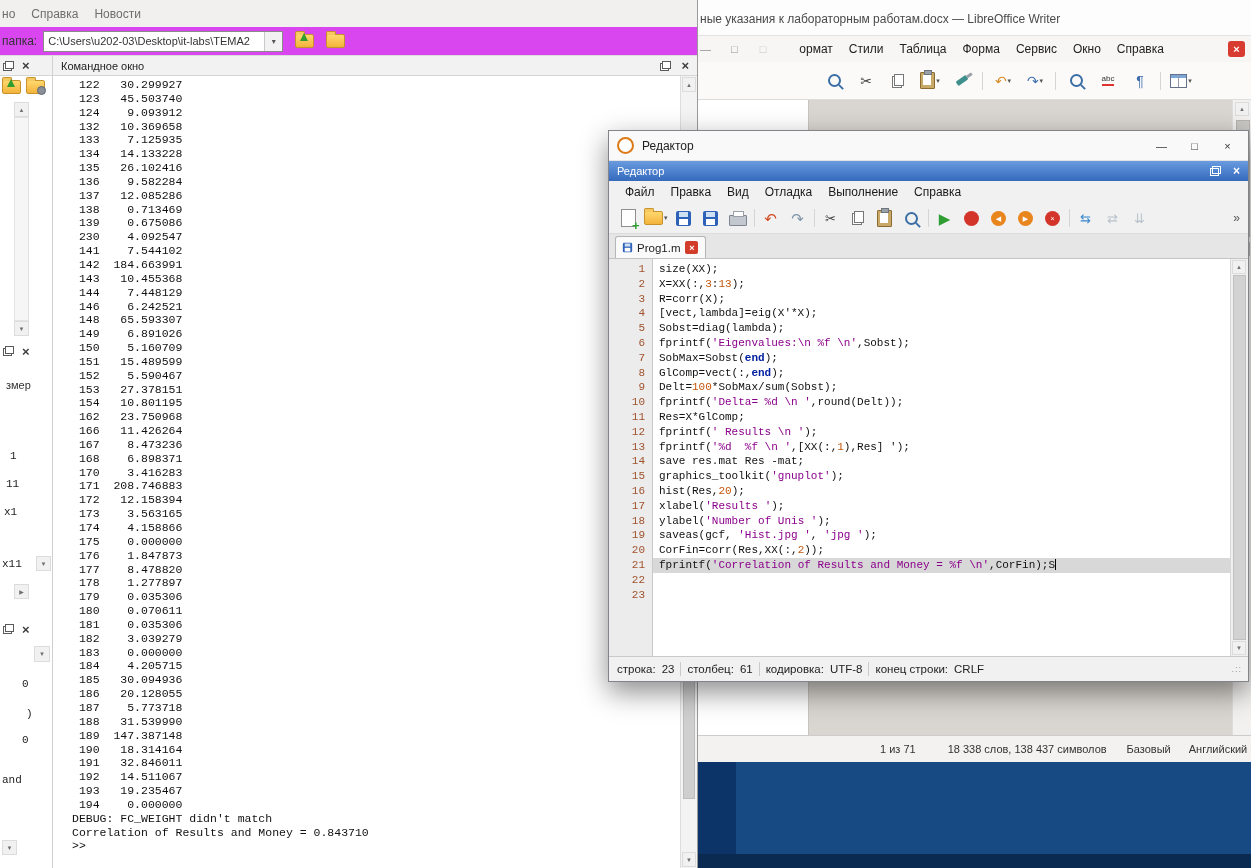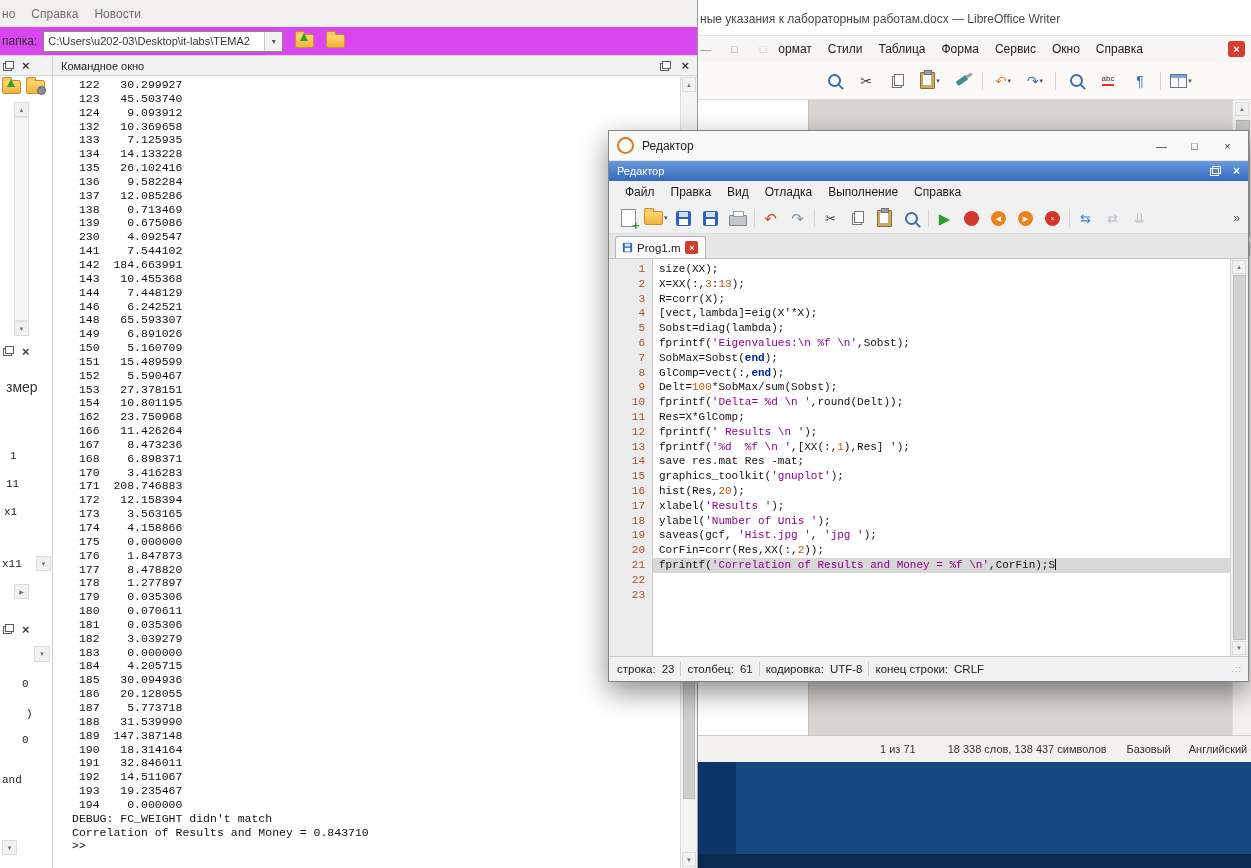--- a/index.html
+++ b/index.html
@@ -47,21 +47,21 @@
   .ic-table::after{content:"";position:absolute;left:7px;top:0;bottom:0;width:1px;background:#99a;}
   .ic-spell{font-size:8px;color:#333;border-bottom:2px solid #d33;line-height:1;display:inline-block;padding-bottom:1px;}
   .caret-sm{font-size:7px;color:#555;margin-left:1px;}
   .tsep{width:1px;height:18px;background:#d5d5d5;flex:none;}
   
   .writer{position:absolute;left:690px;top:0;width:561px;height:762px;background:#d9d5d0;z-index:1;}
   .wr-title{height:36px;background:#fdfdfd;border-bottom:1px solid #e4e4e4;color:#4a4a4a;box-sizing:border-box;padding:12px 0 0 10px;white-space:nowrap;overflow:hidden;}
   .wr-menu{height:26px;background:#f7f6f4;display:flex;align-items:center;font-size:12px;color:#222;}
   .wg{color:#8f8f8f;font-size:11px;}
   .wg.g1{margin-left:10px;} .wg.g2{margin-left:20px;} .wg.g3{margin-left:22px;color:#c4c4c4;}
-  .wr-mi{padding:3px 8px;white-space:nowrap;} .wr-mi.first{margin-left:4px;}
+  .wr-mi{padding:3px 8px;white-space:nowrap;} .wr-mi.first{margin-left:25px;}
   .wr-close{margin-left:auto;margin-right:6px;width:17px;height:16px;border-radius:3px;background:#d83b2f;color:#fff;font-size:11px;font-weight:bold;display:flex;align-items:center;justify-content:center;}
   .wr-toolbar{height:38px;background:#fbfaf9;border-bottom:1px solid #ddd;display:flex;align-items:center;gap:8px;padding-left:132px;box-sizing:border-box;}
   .wbtn{display:inline-flex;align-items:center;justify-content:center;width:24px;height:24px;flex:none;}
   .wbtn .glyph{font-size:14px;color:#3f6fae;line-height:1;}
   .wbtn .glyph.warm{color:#d98a22;}
   .wbtn .glyph.dark{color:#444;}
   .wr-body{position:absolute;top:100px;bottom:27px;left:0;right:0;background:#d9d5d0;}
   .wr-page{position:absolute;left:0;top:0;width:118px;height:100%;background:#fff;border-right:1px solid #c8c4bf;}
   .wr-scroll{position:absolute;right:0;top:0;width:19px;height:100%;background:#f2f1ef;border-left:1px solid #ddd;box-sizing:border-box;}
   .wr-sb-up{position:absolute;top:2px;left:2px;width:14px;height:14px;}
@@ -85,21 +85,21 @@
   .och-main{flex:1;display:flex;align-items:center;padding-left:8px;font-size:11px;color:#222;}
   .och-icons{margin-left:auto;display:flex;align-items:center;gap:10px;padding-right:8px;}
   
   .om-left{position:absolute;left:0;top:76px;width:53px;bottom:0;background:#fff;border-right:1px solid #cfcfcf;box-sizing:border-box;}
   .om-left .abs{position:absolute;}
   .ls-tool1{left:2px;top:4px;} .ls-tool2{left:26px;top:4px;}
   .ls-up{left:14px;top:26px;width:15px;height:15px;}
   .ls-track{left:14px;top:41px;width:15px;height:204px;background:#f6f6f6;border:1px solid #e3e3e3;box-sizing:border-box;}
   .ls-down{left:14px;top:245px;width:15px;height:15px;}
   .ls-p2{left:0;top:267px;display:flex;gap:8px;padding-left:3px;align-items:center;height:16px;}
-  .ls-zmer{left:6px;top:303px;font-size:14px;color:#333;}
+  .ls-zmer{left:6px;top:303px;font-size:11px;color:#333;}
   .ls-num{font-family:"Liberation Mono",monospace;font-size:11px;color:#222;}
   .ls-n1{left:10px;top:374px;} .ls-n2{left:6px;top:402px;} .ls-n3{left:4px;top:430px;} .ls-n4{left:2px;top:482px;}
   .ls-dn2{left:36px;top:480px;width:15px;height:15px;}
   .ls-right{left:14px;top:508px;width:15px;height:15px;}
   .ls-p3{left:0;top:545px;display:flex;gap:8px;padding-left:3px;align-items:center;height:16px;}
   .ls-caret{left:34px;top:570px;width:16px;height:16px;font-size:7px;}
   .ls-f0{left:22px;top:602px;} .ls-f1{left:26px;top:632px;} .ls-f2{left:22px;top:658px;} .ls-f3{left:2px;top:698px;}
   .ls-dn3{left:2px;top:764px;width:15px;height:15px;}
   
   .om-cmd{position:absolute;left:54px;top:76px;right:17px;bottom:0;background:#fff;overflow:hidden;}

